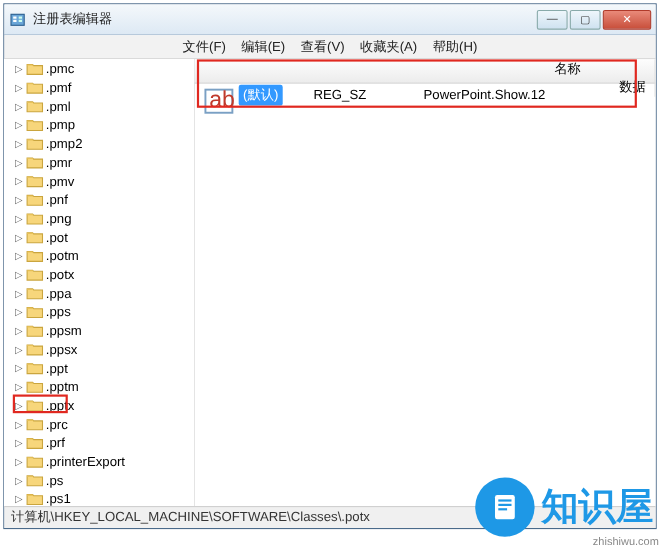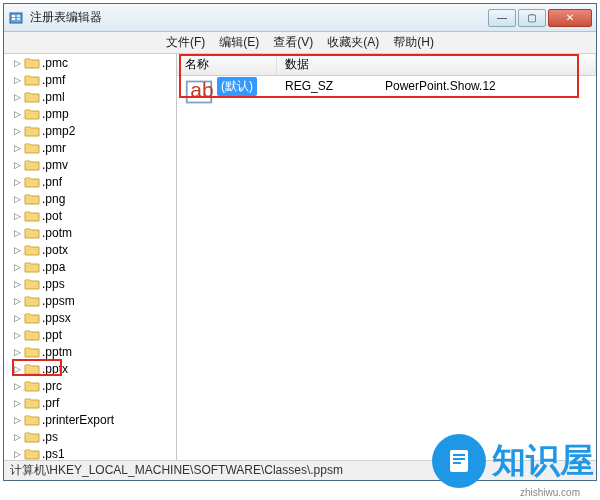--- a/index.html
+++ b/index.html
@@ -20,37 +20,37 @@
 .content { flex: 1; display: flex; min-height: 0; }
 
 .tree { width: 173px; border-right: 1px solid #c8c8c8; overflow-y: auto; overflow-x: hidden; background:#fff; position:relative; }
 .treerow { height: 17px; display: flex; align-items: center; padding-left: 10px; white-space: nowrap; }
 .treerow .exp { width: 10px; color:#666; font-size:9px; }
 .treerow .ficon { width: 16px; height: 14px; margin-right: 2px; }
 .treerow .lbl { color: #000; }
 .hl { border: 2px solid #e02820; position: absolute; pointer-events:none; }
 
 .listpane { flex: 1; display: flex; flex-direction: column; background:#fff; position:relative; }
-.colhead { height: 22px; display: flex; align-items: flex-end; background: linear-gradient(#fdfdfd,#ececec); border-bottom:1px solid #d0d0d0; }
+.colhead { height: 22px; display: flex; align-items: flex-end; background: linear-gradient(#fdfdfd,#ececec); border-bottom:1px solid #d0d0d0;flex-direction:column; }
 .colhead .col { padding: 0 8px; border-right: 1px solid #e0e0e0; height:100%; display:flex; align-items:center; }
 .col1 { width: 100px; } .col2 { width: 100px; } .col3 { flex:1; }
 
 .listbody { flex:1; }
 .listrow { height: 20px; display:flex; align-items:center; }
 .cell { padding: 0 8px; display:flex; align-items:center; }
 .cell1 { width:100px; } .cell2 { width:100px; } .cell3 { flex:1; }
 .valicon { width:28px; height:16px; margin-right:4px; }
 .selname { background:#3399ff; color:#fff; padding:1px 4px; border-radius:2px; }
 
 .statusbar { height: 20px; background:#f0f0f0; border-top:1px solid #d0d0d0; display:flex; align-items:center; padding:0 6px; color:#333; }
 
 .watermark { position:absolute; right:6px; bottom:12px; display:flex; align-items:center; gap:6px; pointer-events:none; }
 .wm-badge { width:54px; height:54px; border-radius:50%; background:#1e98e6; display:flex; align-items:center; justify-content:center; }
 .wm-text { color:#1e98e6; font-size:34px; font-weight:700; }
-.wm-sub { position:absolute; right:20px; bottom:2px; color:#888; font-size:10px; }
+.wm-sub { position:absolute; right:1px; bottom:2px; color:#888; font-size:10px; }
 
 .tree::-webkit-scrollbar, .content::-webkit-scrollbar { width:16px; height:16px; }
 .tree::-webkit-scrollbar-thumb { background:#c7d6e4; border:1px solid #9ab; }
 .tree::-webkit-scrollbar-track { background:#eef2f6; }
 
 svg { display:block; }
 </style>
 </head>
 <body>
 
@@ -348,21 +348,21 @@
             <div class="cell cell2">REG_SZ</div>
             <div class="cell cell3">PowerPoint.Show.12</div>
           </div>
         </div>
       <div class="hl" style="left:2px; top:0px; width:400px; height:44px;"></div>
     </div>
 
   </div>
 
   <div class="statusbar">
-    <span>计算机\HKEY_LOCAL_MACHINE\SOFTWARE\Classes\.ppsm</span>
+    <span>计算机\HKEY_LOCAL_MACHINE\SOFTWARE\Classes\.potx</span>
   </div>
 
 </div>
 
 <div class="watermark">
   <div class="wm-badge">
     <svg width="30" height="30" viewBox="0 0 30 30">
         <rect x="6" y="4" width="18" height="22" rx="2" fill="#fff"></rect>
         <rect x="9" y="8" width="12" height="2" fill="#1e98e6"></rect>
         <rect x="9" y="12" width="12" height="2" fill="#1e98e6"></rect>

